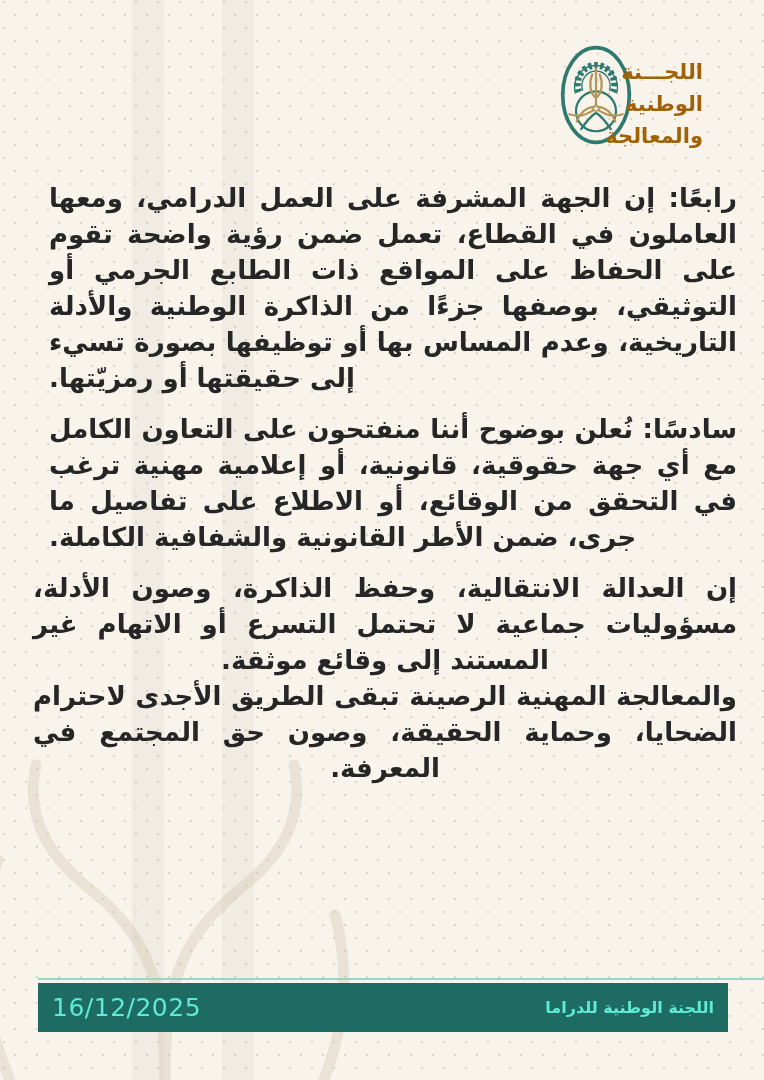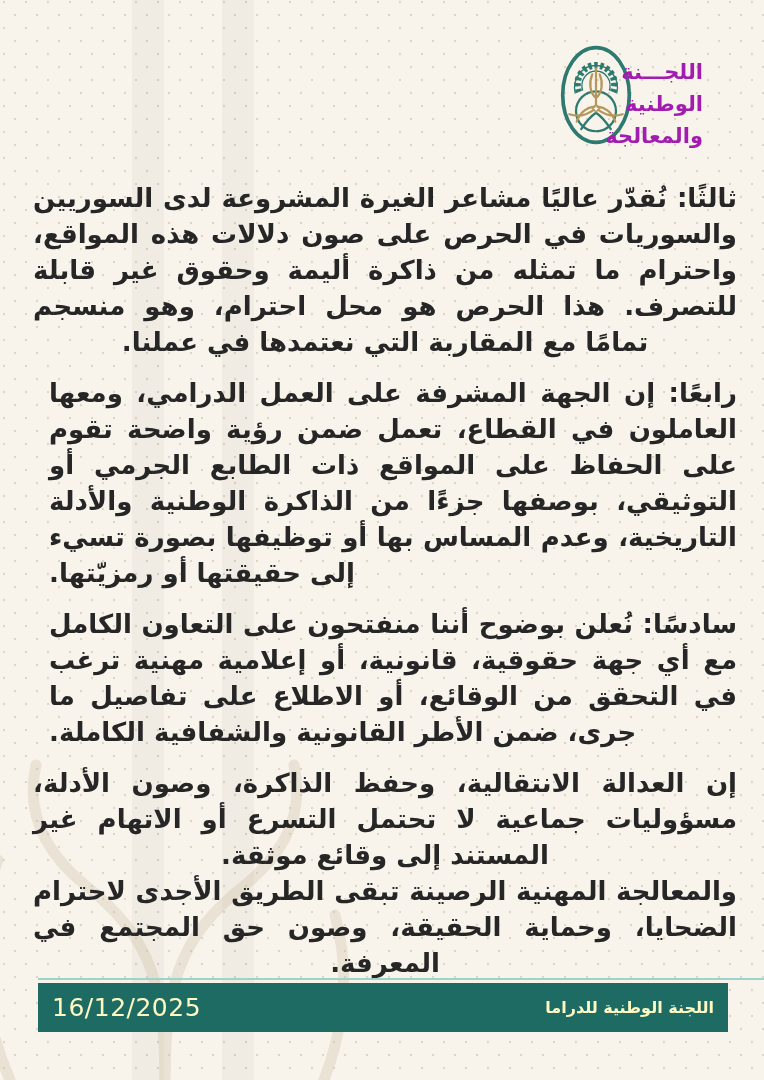--- a/index.html
+++ b/index.html
@@ -32,21 +32,21 @@
   .logo-block {
     position: absolute; top: 43px; left: 51px; 
     right: auto;
     display: flex; flex-direction: row-reverse; align-items: flex-start;
     direction: ltr;
     left: auto; right: 51px;
   }
   .logo-text {
     width: 70px; margin-top: 13px; margin-right: 10px;
     direction: rtl; text-align: center;
-    color: #a21caf; font-weight: bold; font-size: 21px; line-height: 32px;
+    color: #a16207; font-weight: bold; font-size: 21px; line-height: 32px;
     white-space: nowrap;
   }
   .logo-emblem { display: block; }
   
   .content {
     position: absolute; top: 180px; right: 27px; left: 33px;
     direction: rtl;
     color: #262626;
     font-size: 26px; line-height: 36px;
     font-weight: 600;
@@ -62,21 +62,21 @@
   .footer-accent-line {
     position: absolute; top: 978px; left: 38px; right: 0; height: 2px;
     background: #9ed3cb;
   }
   .footer-bar {
     position: absolute; top: 983px; left: 38px; width: 690px; height: 49px;
     background: #1e6b64;
     display: flex; align-items: center; justify-content: space-between;
     direction: ltr;
     padding: 0 14px;
-    color: #fef9c3;
+    color: #5eead4;
   }
   .footer-date { font-size: 25px; letter-spacing: 0.5px; font-weight: 400; }
   .footer-org  { font-size: 16px; font-weight: 600; direction: rtl; }
 </style>
 </head>
 <body>
 
 <div class="stripe stripe-1"></div>
 <div class="stripe stripe-2"></div>
 
@@ -117,21 +117,20 @@
 
     <g stroke="#2e7a6f" stroke-width="3" stroke-linecap="round">
       <path d="M30,116 C38,104 44,98 50,94"></path>
       <path d="M70,116 C62,104 56,98 50,94"></path>
     </g>
     <rect x="46.5" y="84.5" width="7" height="7" transform="rotate(45 50 88)" stroke="#b6975a" stroke-width="2"></rect>
   </svg>
 </div>
 
 <div class="content">
-  <p class="ll-center">ثالثًا: نُقدّر عاليًا مشاعر الغيرة المشروعة لدى السوريين والسوريات في الحرص على صون دلالات هذه المواقع، واحترام ما تمثله من ذاكرة أليمة وحقوق غير قابلة للتصرف. هذا الحرص هو محل احترام، وهو منسجم تمامًا مع المقاربة التي نعتمدها في عملنا.</p>
   <p class="ll-left">رابعًا: إن الجهة المشرفة على العمل الدرامي، ومعها العاملون في القطاع، تعمل ضمن رؤية واضحة تقوم على الحفاظ على المواقع ذات الطابع الجرمي أو التوثيقي، بوصفها جزءًا من الذاكرة الوطنية والأدلة التاريخية، وعدم المساس بها أو توظيفها بصورة تسيء إلى حقيقتها أو رمزيّتها.</p>
   <p class="ll-left">سادسًا: نُعلن بوضوح أننا منفتحون على التعاون الكامل مع أي جهة حقوقية، قانونية، أو إعلامية مهنية ترغب في التحقق من الوقائع، أو الاطلاع على تفاصيل ما جرى، ضمن الأطر القانونية والشفافية الكاملة.</p>
   <p class="ll-center tight">إن العدالة الانتقالية، وحفظ الذاكرة، وصون الأدلة، مسؤوليات جماعية لا تحتمل التسرع أو الاتهام غير المستند إلى وقائع موثقة.</p>
   <p class="ll-center">والمعالجة المهنية الرصينة تبقى الطريق الأجدى لاحترام الضحايا، وحماية الحقيقة، وصون حق المجتمع في المعرفة.</p>
 </div>
 
 <div class="footer-accent-line"></div>
 <div class="footer-bar">
   <span class="footer-date">16/12/2025</span>
   <span class="footer-org">اللجنة الوطنية للدراما</span>

